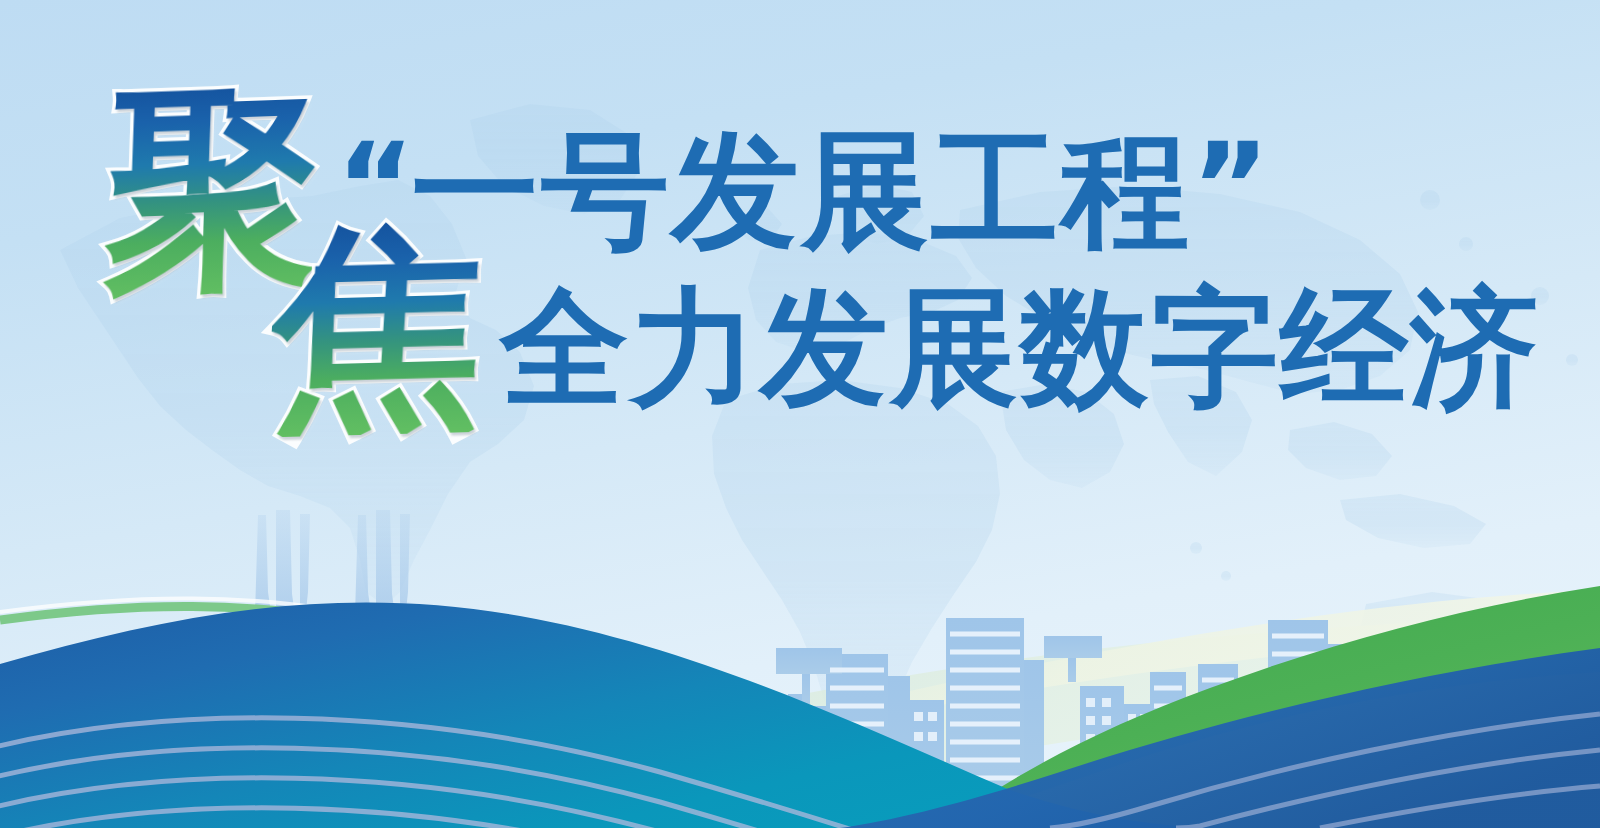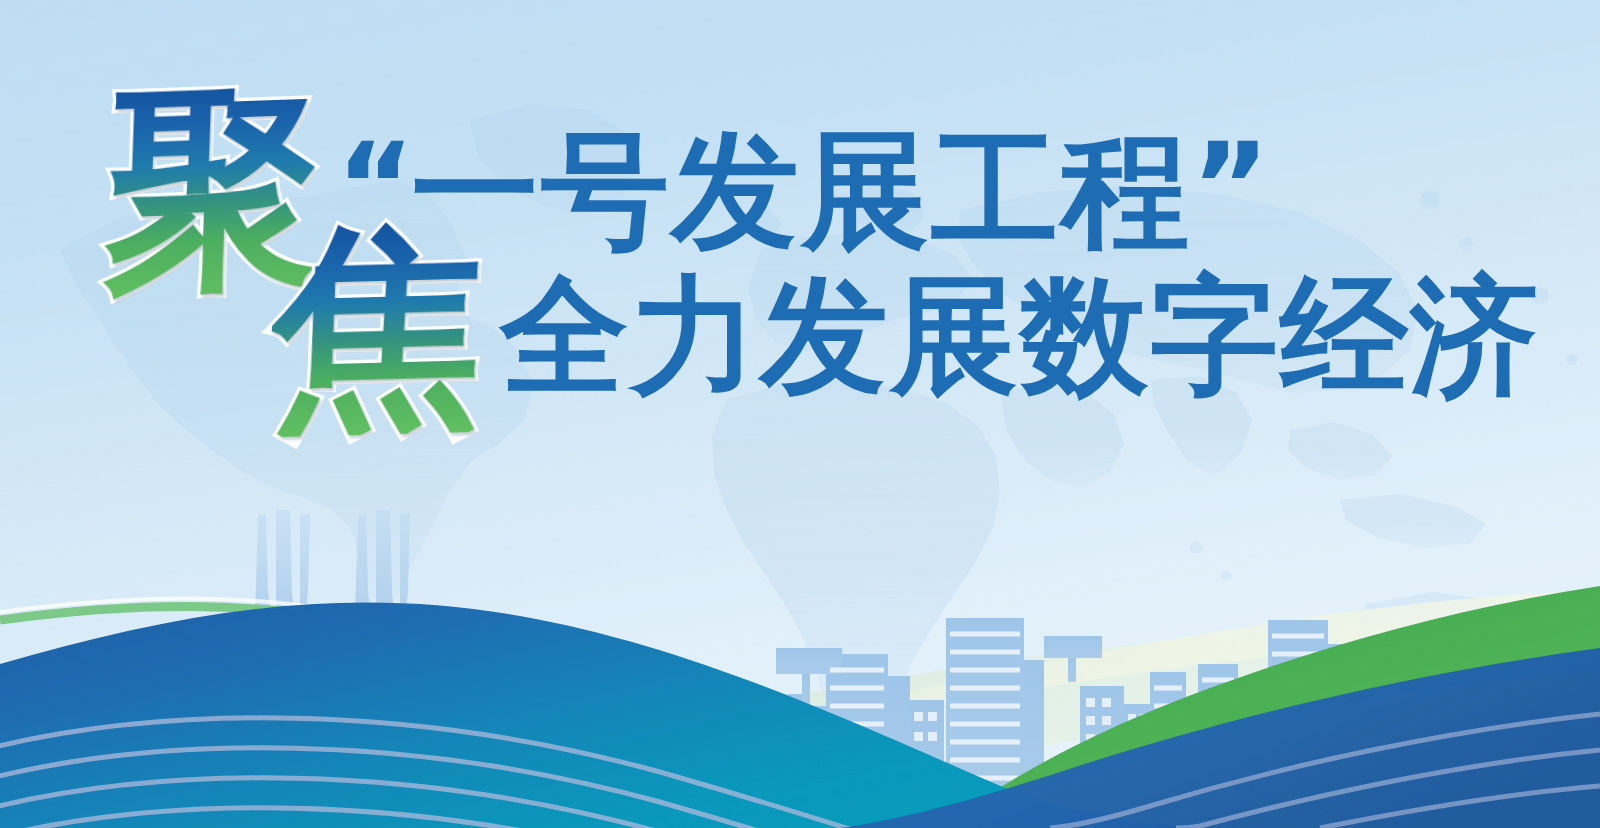--- a/index.html
+++ b/index.html
@@ -104,21 +104,21 @@
     white-space: nowrap;
     line-height: 1.02;
   }
   .hl-line1 {
     font-size: 128px;
     margin-left: 0;
   }
   .hl-line2 {
     font-size: 128px;
     margin-left: 164px;
-    margin-top: 14px;
+    margin-top: 26px;
   }
   .quote {
     font-family: "DejaVu Sans", "Liberation Sans", sans-serif;
     font-weight: 700;
     font-size: 120px;
     vertical-align: 0.06em;
     letter-spacing: -4px;
   }
 
   

